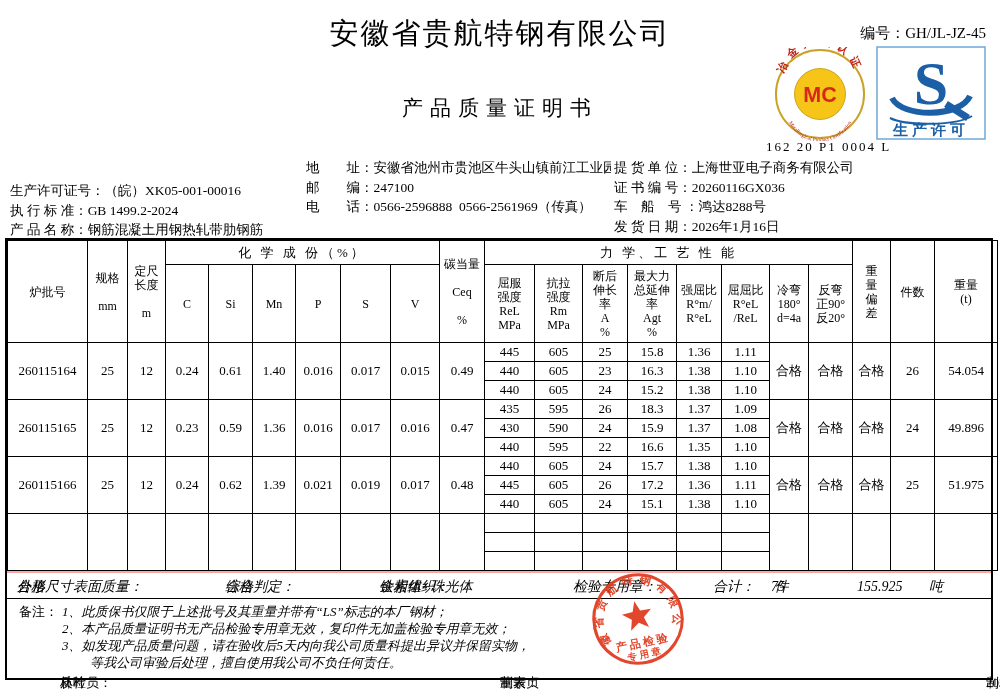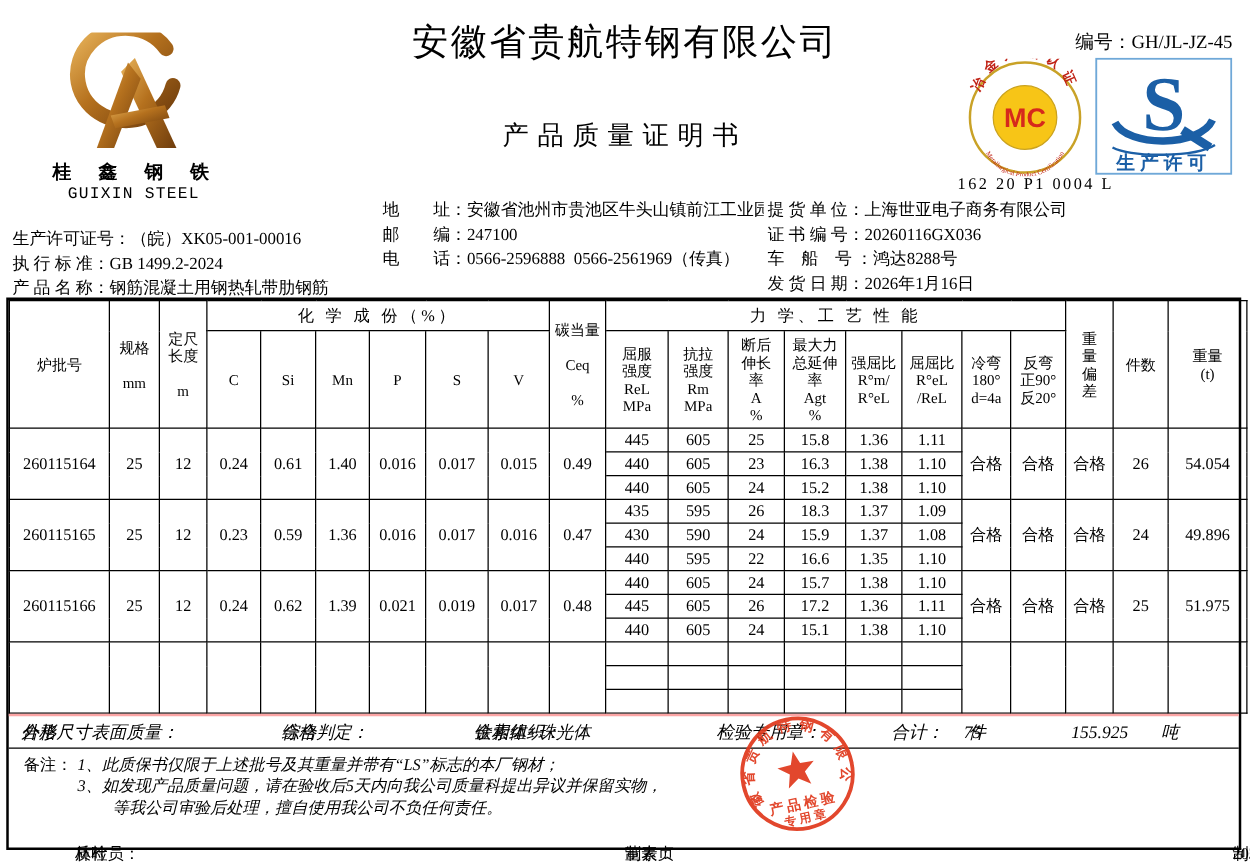--- a/index.html
+++ b/index.html
@@ -51,37 +51,20 @@
   
   .footer { position:absolute; top:672px; left:0; width:1000px; height:22px; font-size:13px; }
   .footer span { position:absolute; line-height:22px; white-space:pre; }
   .f1 { left:60px; } .f2 { left:500px; } .f3 { right:14px; }
 </style>
 </head>
 <body>
 
 <div class="page">
 
-  <div class="logo">
-    <svg width="120" height="96" viewBox="0 0 130 104">
-      <defs>
-        <linearGradient id="goldg" x1="0" y1="0" x2="1" y2="1">
-          <stop offset="0" stop-color="#e9b55c"></stop>
-            <stop offset="0.45" stop-color="#b5711e"></stop>
-            <stop offset="1" stop-color="#6e3c0c"></stop>
-        </linearGradient>
-      </defs>
-      <path d="M93,14 A42,40 0 1 0 99,46" fill="none" stroke="url(#goldg)" stroke-width="13" stroke-linecap="round"></path>
-      <path d="M66,22 L102,100 L85,100 L54,34 Z" fill="url(#goldg)"></path>
-      <path d="M60,26 L33,100 L48,100 L71,40 Z" fill="url(#goldg)"></path>
-      <path d="M45,72 L92,63 L96,74 L49,83 Z" fill="url(#goldg)"></path>
-    </svg>
-    <div class="logo-cn">桂 鑫 钢 铁</div>
-    <div class="logo-en">GUIXIN STEEL</div>
-  </div>
 
   <div class="company-title">安徽省贵航特钢有限公司</div>
   <div class="doc-title">产品质量证明书</div>
   <div class="doc-no"><span>编号：</span><span>GH/JL-JZ-45</span></div>
 
   <svg class="mc-badge" width="94" height="94" viewBox="0 0 96 96">
     <circle cx="48" cy="48" r="45" fill="#ffffff" stroke="#c9a227" stroke-width="2"></circle>
     <circle cx="48" cy="48" r="26" fill="#f7c517" stroke="#caa21f" stroke-width="1"></circle>
     <path id="mcarctop" d="M11.6,41.6 A37,37 0 1 1 84.4,41.6" fill="none"></path>
     <path id="mcarcbot" d="M12.6,54.3 A36,36 0 1 0 83.5,54.3" fill="none"></path>
@@ -379,20 +362,21 @@
       <span class="s5">合计：</span>
       <span class="s6"><span>75</span>&nbsp;<span>件</span></span>
       <span class="s7">155.925</span>
       <span class="s8">吨</span>
     </div>
 
     <div class="remarks-row">
       <span class="remarks-prefix">备注：</span>
       <div class="remarks-lines">
         <div class="remark-line">1、此质保书仅限于上述批号及其重量并带有“LS”标志的本厂钢材；</div>
+        <div class="remark-line">2、本产品质量证明书无产品检验专用章无效，复印件无加盖检验专用章无效；</div>
         <div class="remark-line">3、如发现产品质量问题，请在验收后5天内向我公司质量科提出异议并保留实物，</div>
         <div class="remark-line indent">等我公司审验后处理，擅自使用我公司不负任何责任。</div>
       </div>
     </div>
   </div>
 
   <svg class="stamp" width="104" height="104" viewBox="0 0 120 120">
     <circle cx="60" cy="60" r="51" fill="none" stroke="#e03a1e" stroke-width="3.5"></circle>
     <path id="sealarc" d="M21.5,74 A41,41 0 1 1 98.5,74" fill="none"></path>
     <text font-size="13" fill="#e03a1e" font-weight="bold" letter-spacing="6"><textPath href="#sealarc" startOffset="50%" text-anchor="middle">安徽省贵航特钢有限公司</textPath></text>

